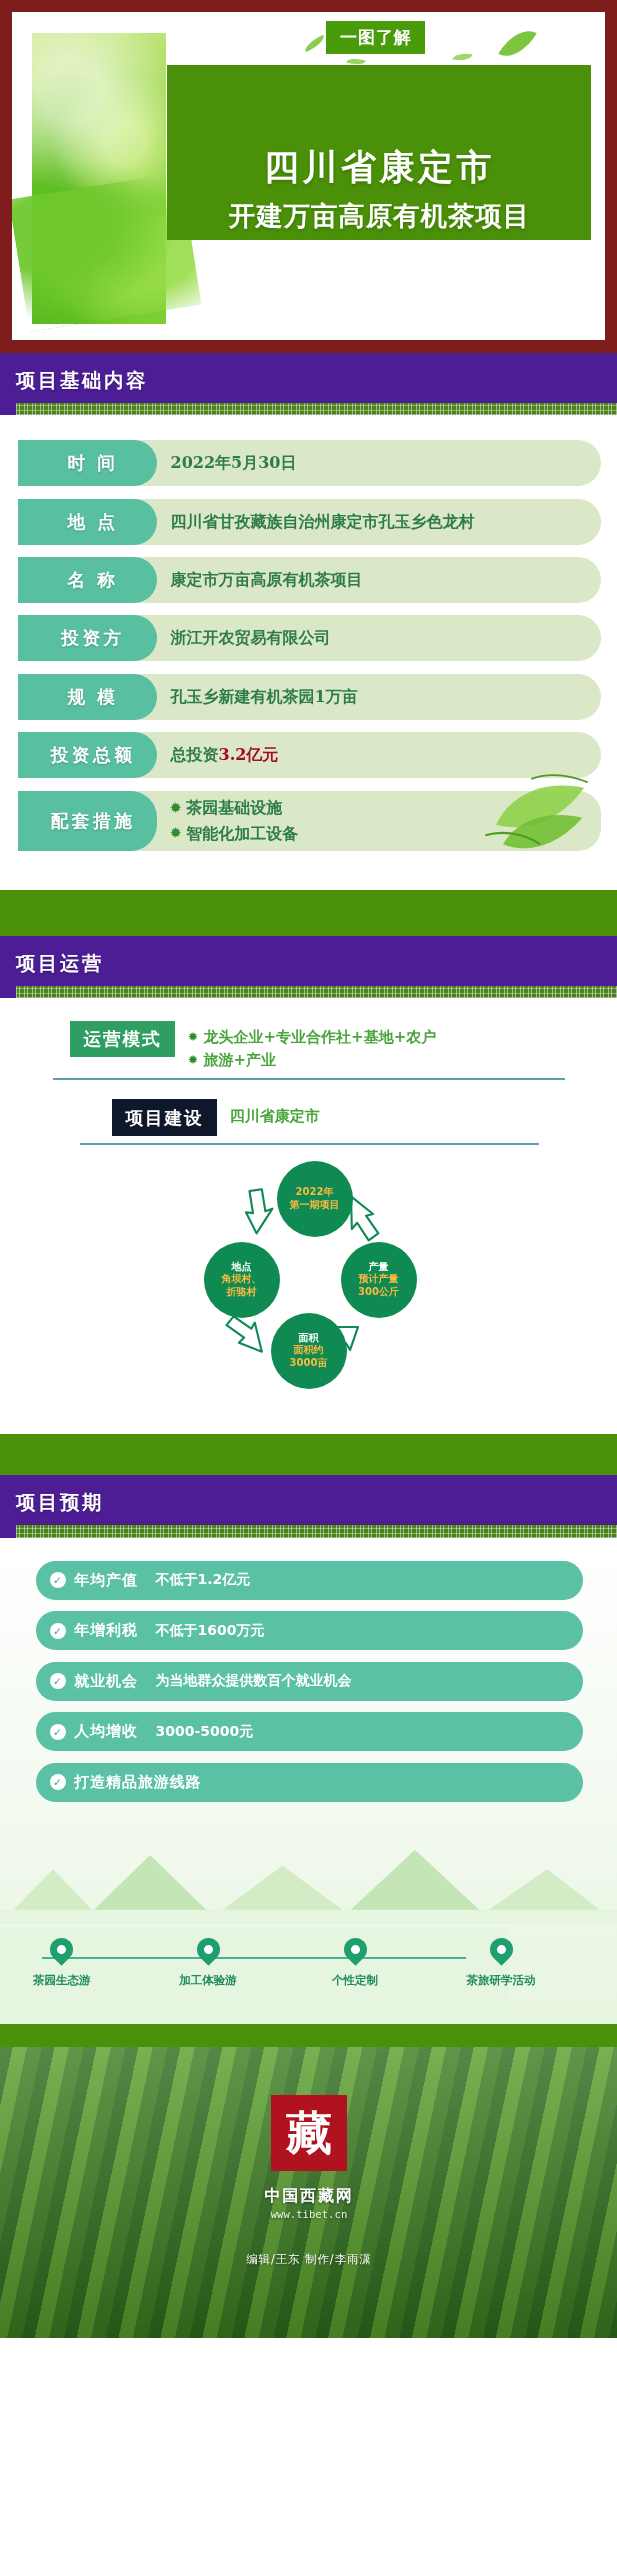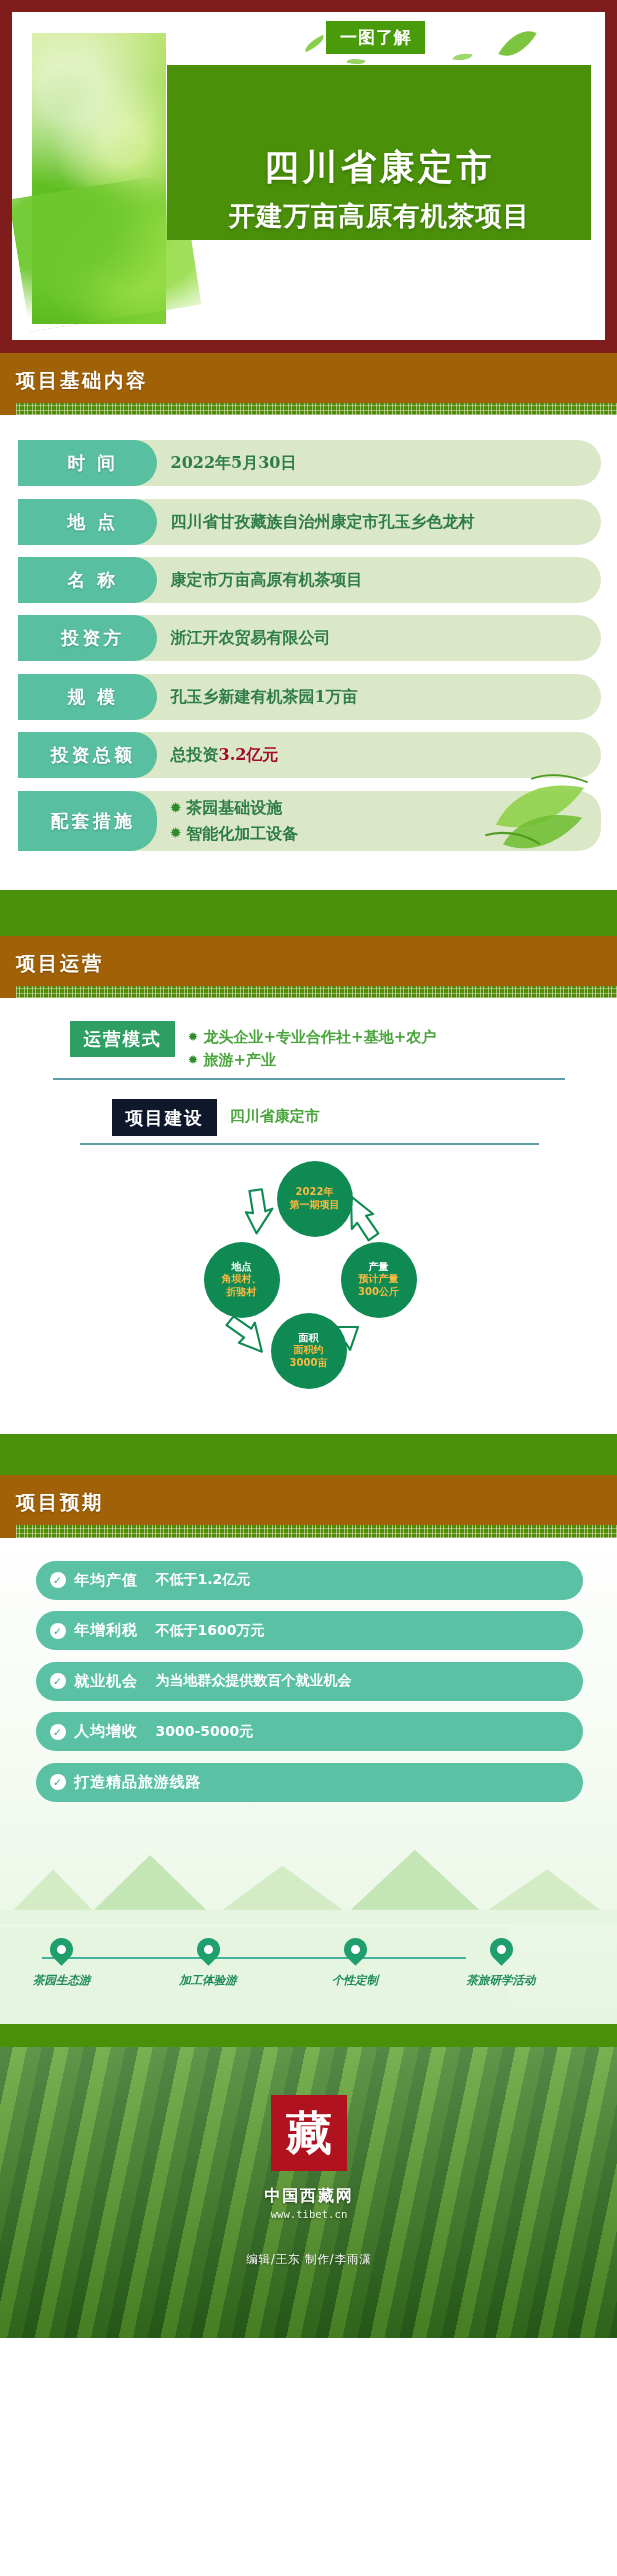--- a/index.html
+++ b/index.html
@@ -105,21 +105,21 @@
     position: absolute;
     background: #7dc93a;
     border-radius: 100% 0 100% 0;
     opacity: .9;
   }
 
   
   .sec-head {
     position: relative;
     width: 618px;
-    background: #a16207;
+    background: #4c1d95;
     padding: 14px 2px 0 16px;
   }
   .sec-head h2 {
     color: #ffffff;
     font-family: "DejaVu Serif", "Liberation Serif", serif;
     font-size: 19.4px;
     font-weight: 700;
     letter-spacing: 2.6px;
     text-shadow: 0 0.9px 1.8px rgba(0,0,0,.25);
     margin-bottom: 8.8px;
@@ -324,21 +324,20 @@
     width: 618px; height: 106px;
     margin-top: 5.3px;
   }
 
   
   .timeline {
     position: relative;
     width: 508px;
     height: 97px;
     background: #e6f5e0;
-    font-style: italic;
   }
   .tl-line {
     position: absolute;
     left: 42px; right: 42px; top: 30px;
     height: 1.8px; background: #45b39a;
   }
   .tl-item {
     position: absolute;
     width: 106px;
     text-align: center;

